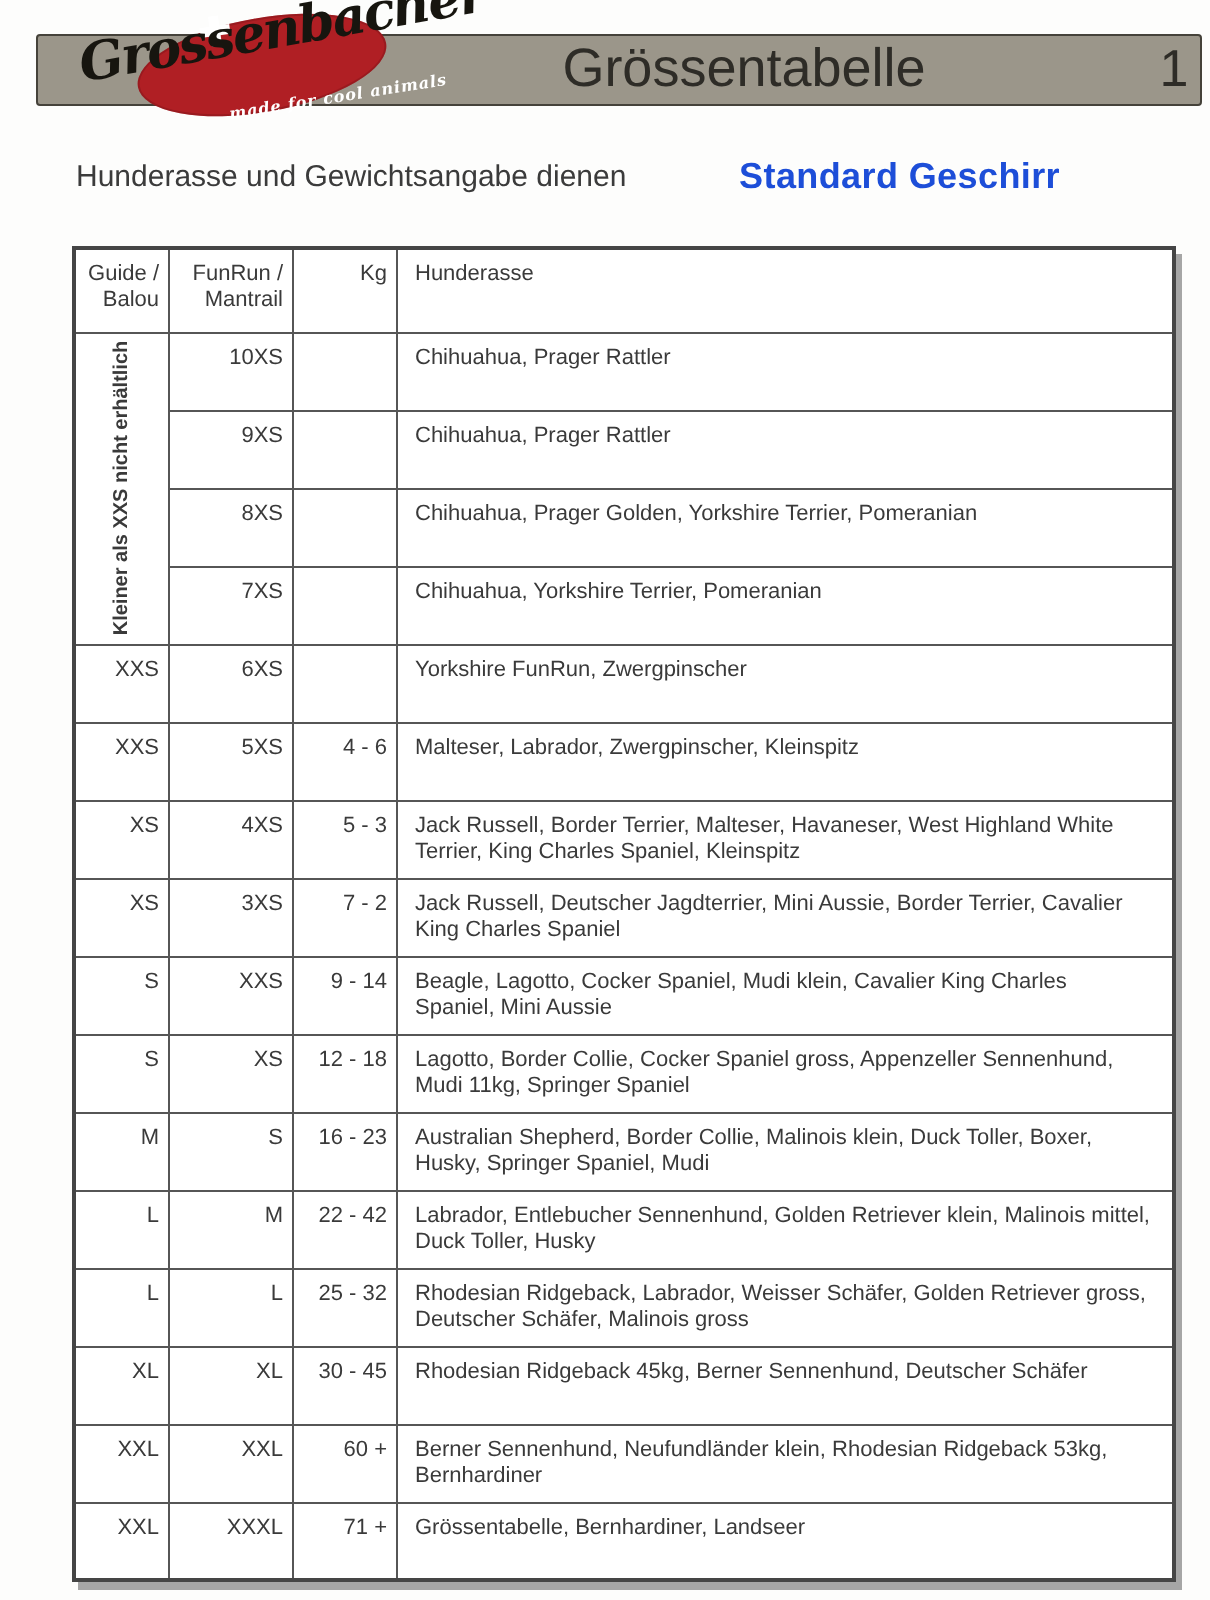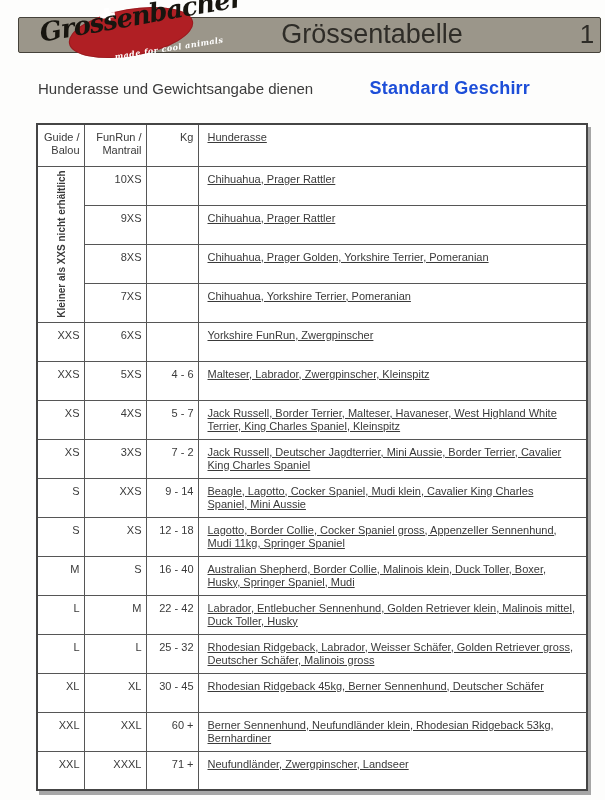--- a/index.html
+++ b/index.html
@@ -63,21 +63,21 @@
     box-shadow:3px 4px 0 #a6a6a6;
   }
   .size-table th, .size-table td {
     border:1px solid #565656; vertical-align:top;
     padding:6px 4px 2px 4px; font-weight:normal; line-height:13px;
     box-sizing:border-box; overflow:hidden;
   }
   .size-table thead tr { height:42px; }
   .size-table tbody tr { height:39px; }
   .c-center { text-align:right; }
-  .c-breeds { text-align:left; padding-left:9px !important; padding-right:10px !important;text-decoration:underline; }
+  .c-breeds { text-align:left; padding-left:9px !important; padding-right:10px !important; }
   .vert-cell { position:relative; }
   .vert-label {
     position:absolute; left:50%; top:50%;
     transform:translate(-50%,-50%) rotate(-90deg);
     white-space:nowrap; font-weight:bold; font-size:10px; color:#3a3a3a;
   }
 </style>
 </head>
 <body>
 
@@ -152,21 +152,21 @@
         </tr>
         <tr>
           <td class="c-center">XXS</td>
           <td class="c-center">5XS</td>
           <td class="c-center">4 - 6</td>
           <td class="c-breeds">Malteser, Labrador, Zwergpinscher, Kleinspitz</td>
         </tr>
         <tr>
           <td class="c-center">XS</td>
           <td class="c-center">4XS</td>
-          <td class="c-center">5 - 7</td>
+          <td class="c-center">5 - 3</td>
           <td class="c-breeds">Jack Russell, Border Terrier, Malteser, Havaneser, West Highland White Terrier, King Charles Spaniel, Kleinspitz</td>
         </tr>
         <tr>
           <td class="c-center">XS</td>
           <td class="c-center">3XS</td>
           <td class="c-center">7 - 2</td>
           <td class="c-breeds">Jack Russell, Deutscher Jagdterrier, Mini Aussie, Border Terrier, Cavalier King Charles Spaniel</td>
         </tr>
         <tr>
           <td class="c-center">S</td>
@@ -176,21 +176,21 @@
         </tr>
         <tr>
           <td class="c-center">S</td>
           <td class="c-center">XS</td>
           <td class="c-center">12 - 18</td>
           <td class="c-breeds">Lagotto, Border Collie, Cocker Spaniel gross, Appenzeller Sennenhund, Mudi 11kg, Springer Spaniel</td>
         </tr>
         <tr>
           <td class="c-center">M</td>
           <td class="c-center">S</td>
-          <td class="c-center">16 - 40</td>
+          <td class="c-center">16 - 23</td>
           <td class="c-breeds">Australian Shepherd, Border Collie, Malinois klein, Duck Toller, Boxer, Husky, Springer Spaniel, Mudi</td>
         </tr>
         <tr>
           <td class="c-center">L</td>
           <td class="c-center">M</td>
           <td class="c-center">22 - 42</td>
           <td class="c-breeds">Labrador, Entlebucher Sennenhund, Golden Retriever klein, Malinois mittel, Duck Toller, Husky</td>
         </tr>
         <tr>
           <td class="c-center">L</td>
@@ -207,18 +207,18 @@
         <tr>
           <td class="c-center">XXL</td>
           <td class="c-center">XXL</td>
           <td class="c-center">60 +</td>
           <td class="c-breeds">Berner Sennenhund, Neufundländer klein, Rhodesian Ridgeback 53kg, Bernhardiner</td>
         </tr>
         <tr>
           <td class="c-center">XXL</td>
           <td class="c-center">XXXL</td>
           <td class="c-center">71 +</td>
-          <td class="c-breeds">Neufundländer, Zwergpinscher, Landseer</td>
+          <td class="c-breeds">Grössentabelle, Bernhardiner, Landseer</td>
         </tr>
       </tbody>
   </table>
 
 </div>
 
 </body></html>

